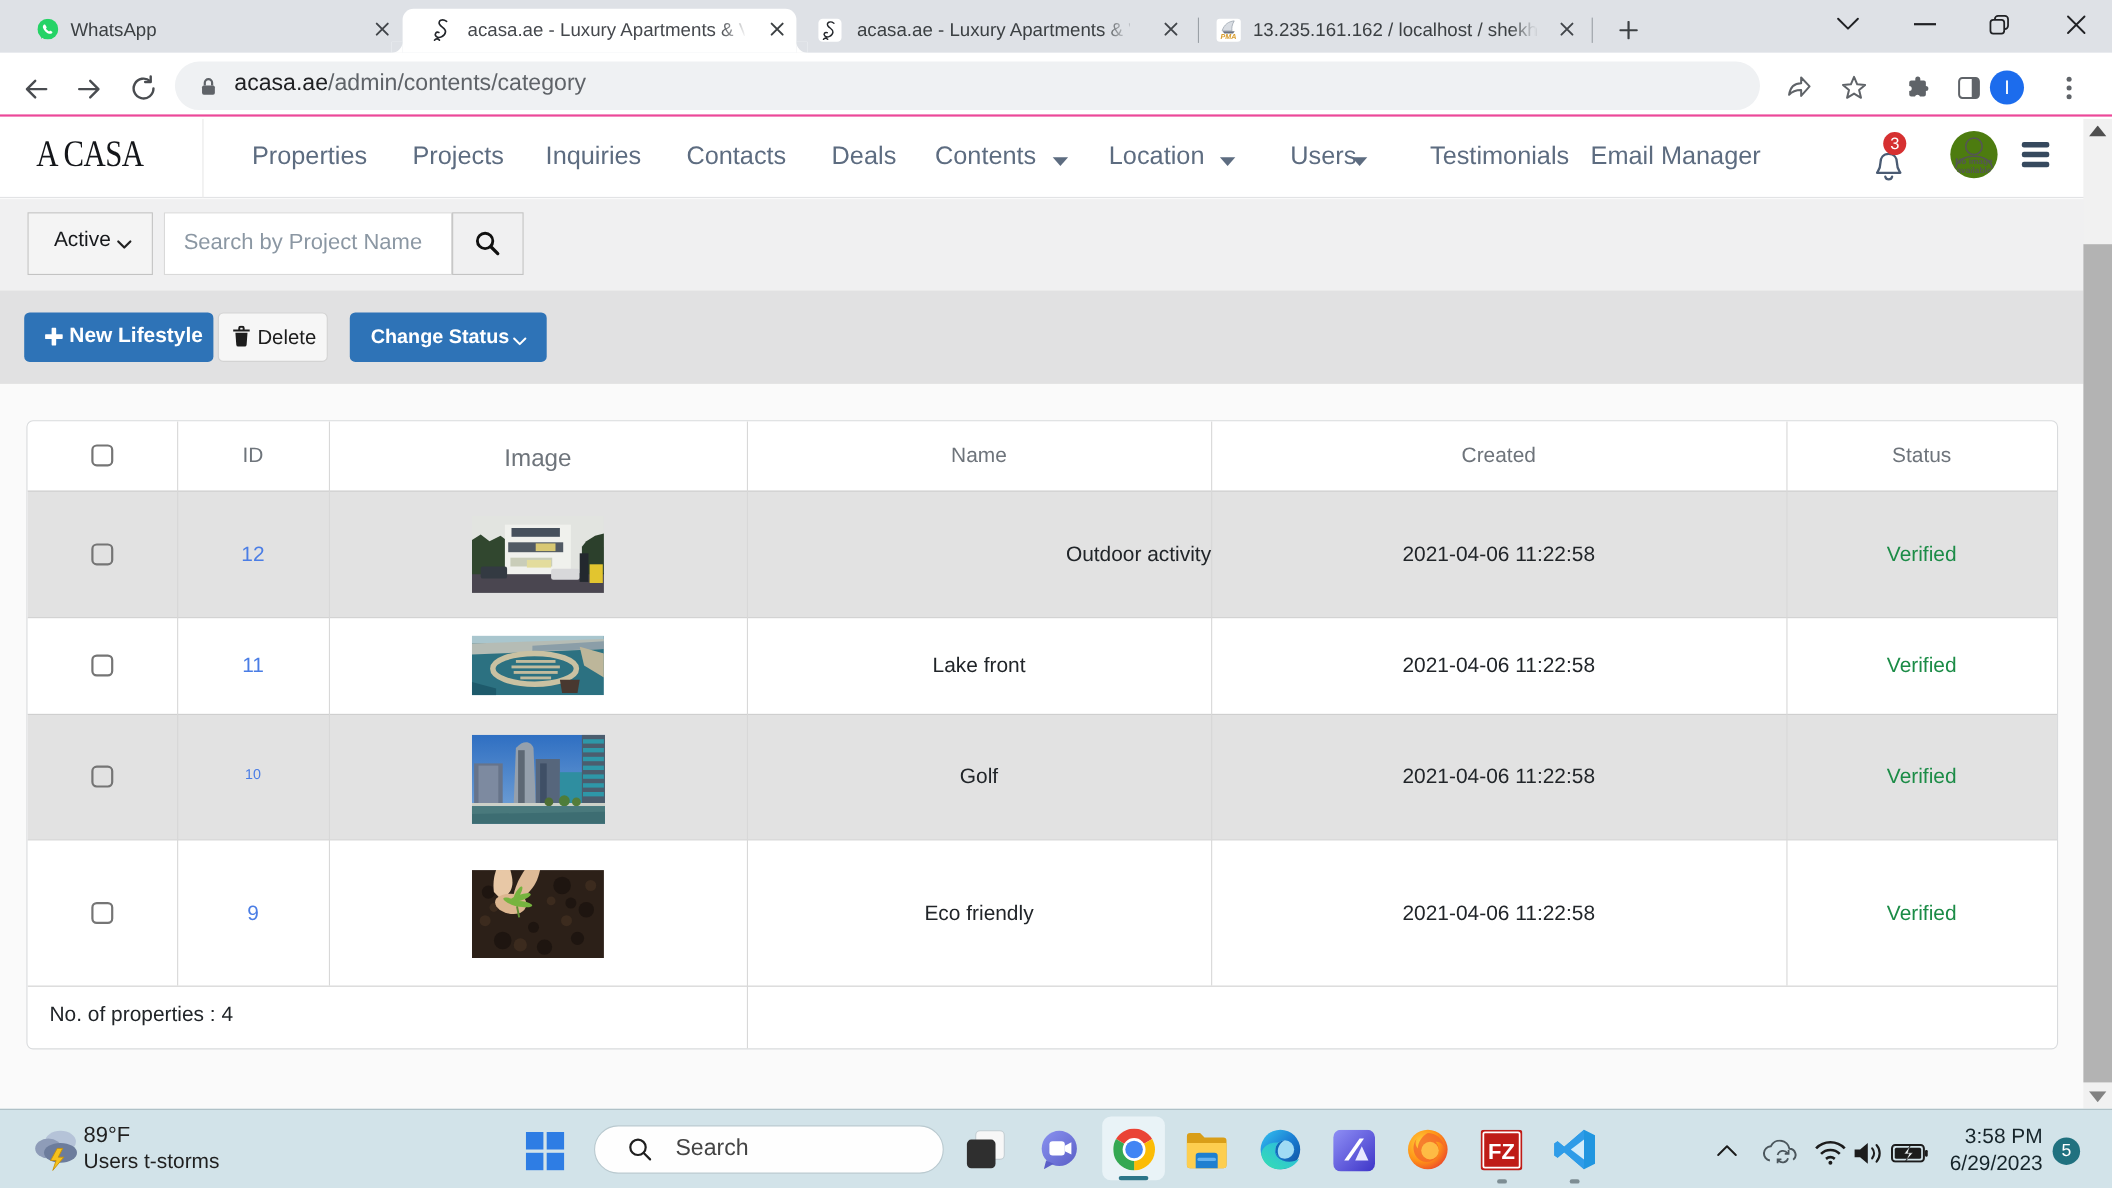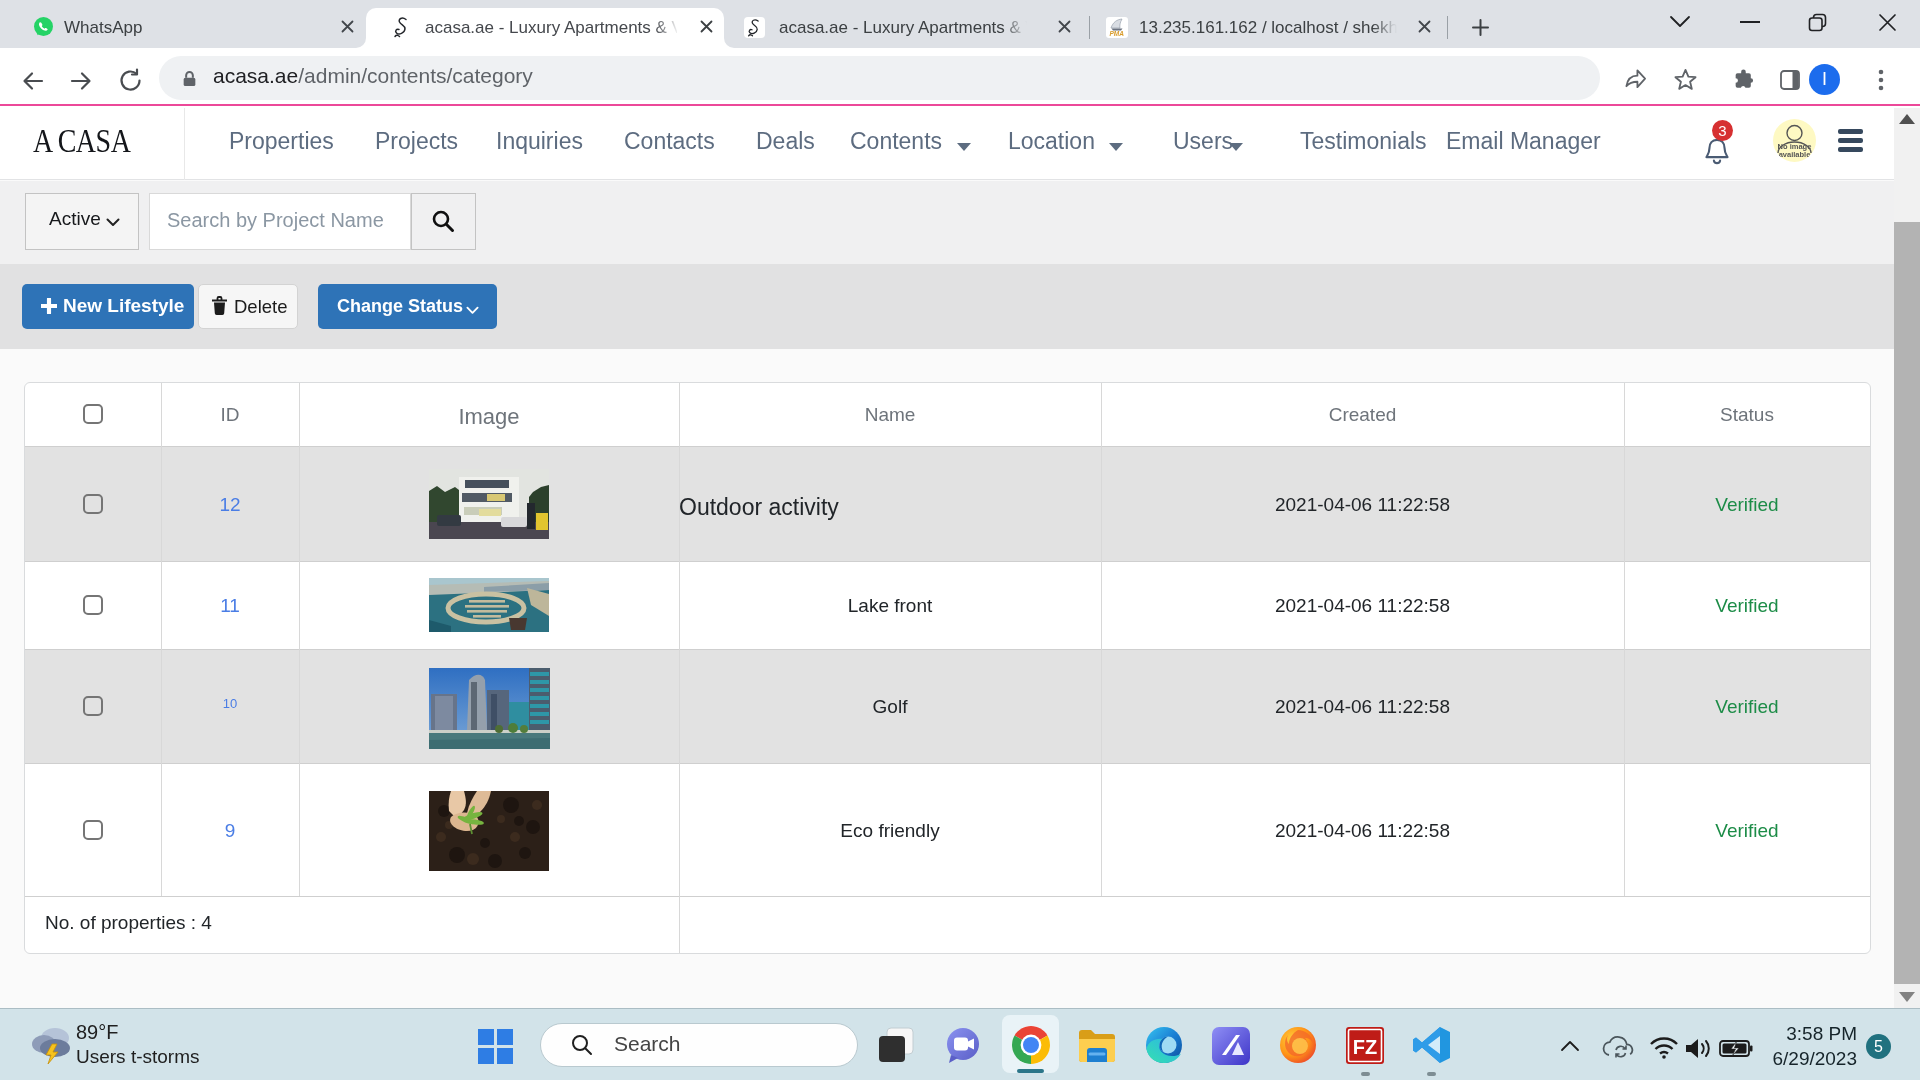--- a/index.html
+++ b/index.html
@@ -141,21 +141,21 @@
   <div class="abs" style="left:1229px;top:35px;width:0;height:0;border-left:7px solid transparent;border-right:7px solid transparent;border-top:8px solid #5d6c80;"></div>
   <div class="abs" style="top:19px;height:28px;line-height:28px;font-size:23px;color:#5d6c80;left:1282px;margin-left:18px;">Testimonials</div>
   <div class="abs" style="top:19px;height:28px;line-height:28px;font-size:23px;color:#5d6c80;left:1446px;">Email Manager</div>
 
   <svg class="abs" style="left:1702px;top:27px;" width="30" height="31" viewBox="0 0 34 34">
     <path d="M17 5 C11.5 5 8.5 9 8.5 14 C8.5 20 6 22.5 5 24.5 L29 24.5 C28 22.5 25.5 20 25.5 14 C25.5 9 22.5 5 17 5 Z" fill="none" stroke="#4a5b73" stroke-width="2.4" stroke-linejoin="round"></path>
     <path d="M13.5 28.5 a3.6 3.6 0 0 0 7 0" fill="none" stroke="#4a5b73" stroke-width="2.4" stroke-linecap="round"></path>
   </svg>
   <div class="abs" style="left:1712px;top:12px;width:21px;height:21px;border-radius:50%;background:#d63031;color:#fff;font-size:15px;text-align:center;line-height:21px;">3</div>
 
-  <div class="abs" style="left:1773px;top:11px;width:43px;height:43px;border-radius:50%;background:#fef9c3;overflow:hidden;">
+  <div class="abs" style="left:1773px;top:11px;width:43px;height:43px;border-radius:50%;background:#4d7c0f;overflow:hidden;">
     <svg width="43" height="43" viewBox="0 0 43 43">
       <circle cx="21.5" cy="14" r="7.5" fill="none" stroke="#555" stroke-width="1.4"></circle>
       <path d="M5 34 a16.5 11 0 0 1 33 0" fill="none" stroke="#555" stroke-width="1.4"></path>
       <text x="21.5" y="30" font-size="7.5" fill="#555" text-anchor="middle" font-weight="bold">No image</text>
       <text x="21.5" y="38" font-size="7.5" fill="#555" text-anchor="middle" font-weight="bold">available</text>
     </svg>
   </div>
 
   <div class="abs" style="left:1838px;top:21px;width:25px;height:4.5px;border-radius:2px;background:#36495e;"></div>
   <div class="abs" style="left:1838px;top:30px;width:25px;height:4.5px;border-radius:2px;background:#36495e;"></div>
@@ -213,21 +213,21 @@
     <div class="abs" style="left:58px;top:21px;width:20px;height:20px;border:2px solid #757575;border-radius:5px;background:#fff;"></div>
     <div class="abs" style="left:136px;top:21px;width:138px;text-align:center;font-size:19px;color:#6e747b;">ID</div>
     <div class="abs" style="left:274px;top:21px;width:380px;text-align:center;font-size:22px;color:#6e747b;">Image</div>
     <div class="abs" style="left:654px;top:21px;width:422px;text-align:center;font-size:19px;color:#6e747b;">Name</div>
     <div class="abs" style="left:1076px;top:21px;width:523px;text-align:center;font-size:19px;color:#6e747b;">Created</div>
     <div class="abs" style="left:1599px;top:21px;width:246px;text-align:center;font-size:19px;color:#6e747b;">Status</div>
 
     <div class="abs" style="left:58px;top:111px;width:20px;height:20px;border:2px solid #757575;border-radius:5px;"></div>
     <div class="abs" style="left:136px;top:111px;width:138px;text-align:center;font-size:19px;color:#4a7de5;">12</div>
     <div class="abs" style="left:274px;top:111px;width:380px;text-align:center;font-size:19px;color:#212529;"></div>
-    <div class="abs" style="left:654px;top:111px;width:422px;text-align:left;font-size:23px;color:#212529;">Outdoor activity</div>
+    <div class="abs" style="left:654px;top:111px;width:422px;text-align:right;font-size:19px;color:#212529;">Outdoor activity</div>
     <div class="abs" style="left:1076px;top:111px;width:523px;text-align:center;font-size:19px;color:#212529;">2021-04-06 11:22:58</div>
     <div class="abs" style="left:1599px;top:111px;width:246px;text-align:center;font-size:19px;color:#1c8c47;">Verified</div>
     <svg class="abs" style="left:404px;top:86px;" width="120" height="70" viewBox="0 0 120 70">
       <rect width="120" height="70" fill="#e2e4e0"></rect>
       <rect x="0" y="52" width="120" height="18" fill="#4a4650"></rect>
       <path d="M0 22 L8 17 L16 23 L26 18 L34 24 L34 53 L0 53 Z" fill="#31472f"></path>
       <path d="M120 16 L112 18 L104 23 L100 28 L100 53 L120 53 Z" fill="#2c402c"></path>
       <rect x="30" y="8" width="60" height="45" fill="#f0f1ed"></rect>
       <rect x="36" y="11" width="44" height="8" fill="#46505c"></rect>
       <rect x="33" y="24" width="50" height="9" fill="#515a64"></rect>

